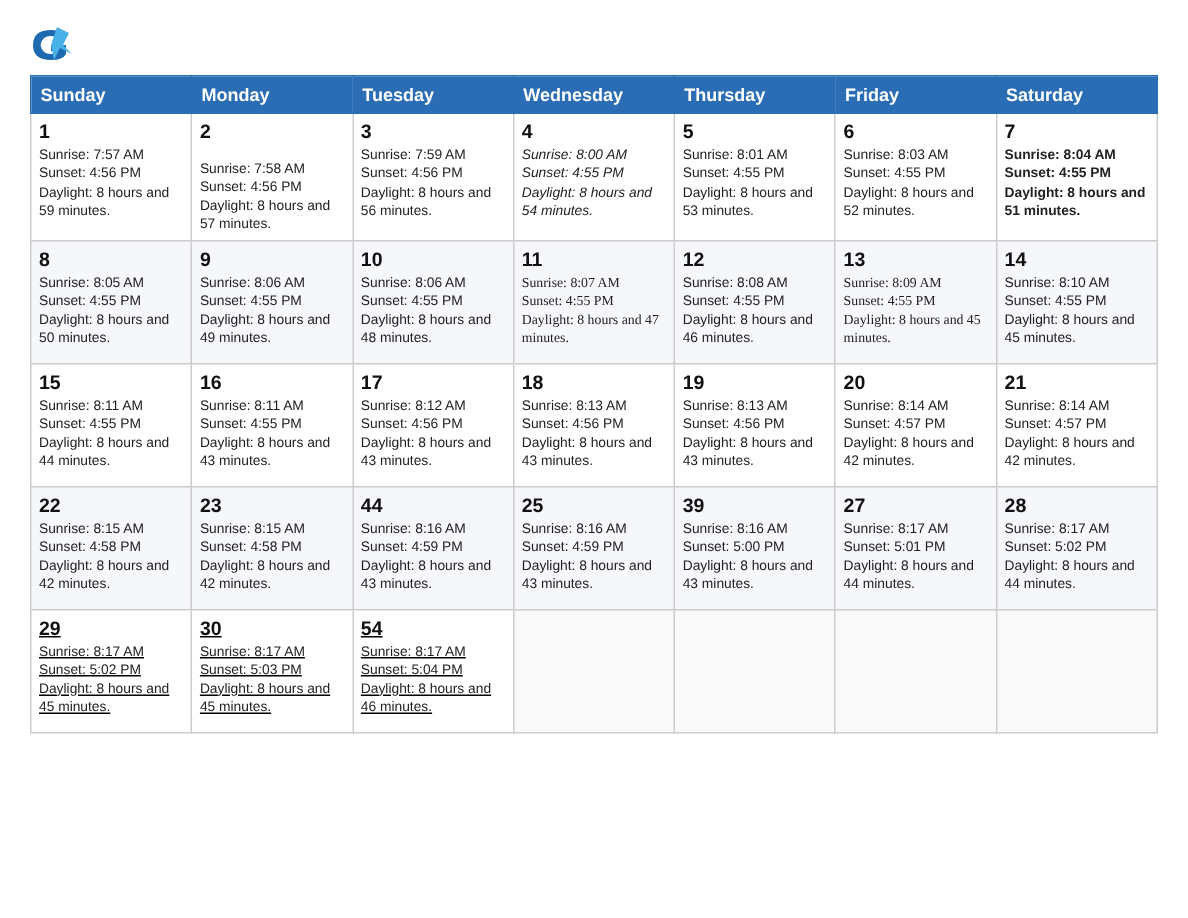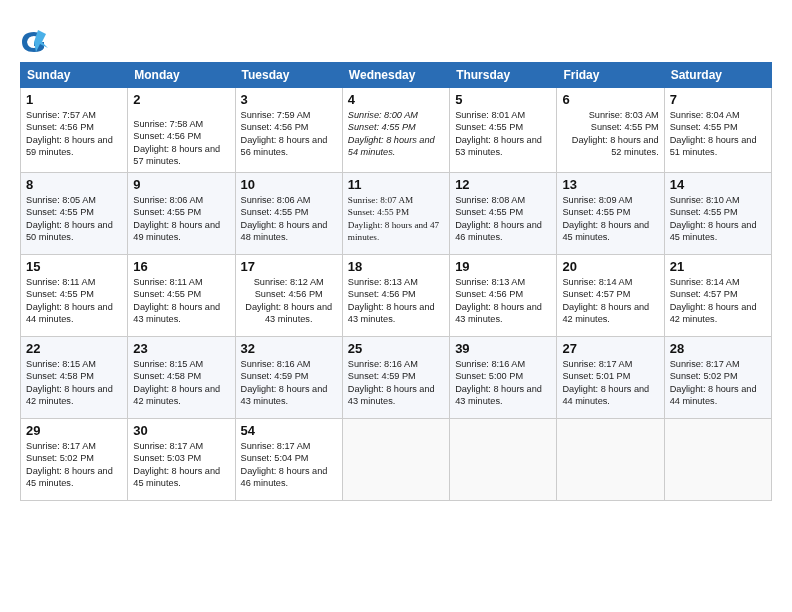--- a/index.html
+++ b/index.html
@@ -5,21 +5,21 @@
     * { box-sizing: border-box; margin: 0; padding: 0; }
     body {
       font-family: Arial, sans-serif;
       background: #fff;
       width: 792px;
       height: 612px;
       overflow: hidden;
     }
     .page {
       width: 792px;
-      padding: 28px 20px 10px 20px;
+      padding: 16px 20px 10px 20px;
     }
     .header-row {
       display: flex;
       justify-content: space-between;
       align-items: flex-start;
       margin-bottom: 6px;
     }
     .logo {
       display: flex;
       align-items: center;
@@ -85,20 +85,21 @@
     .day-detail {
       font-size: 9.2px;
       color: #222;
       line-height: 1.35;
     }
     .empty-cell {
       background: #f9f9f9 !important;
     }
     .last-row td {
       height: 70px;
+      text-decoration: underline;
     }
   </style>
 </head>
 <body>
 
 <div class="page">
   <div class="header-row">
     <div class="logo">
       <svg class="logo-icon" viewBox="0 0 28 28">
         <rect x="0" y="0" width="28" height="28" fill="#fff"></rect>
@@ -155,27 +156,27 @@
 Daylight: 8 hours and 54 minutes.</div>
           </td>
           <td>
             <span class="day-num">5</span>
             <div class="day-detail" style="white-space: pre-line;">Sunrise: 8:01 AM
 Sunset: 4:55 PM
 Daylight: 8 hours and 53 minutes.</div>
           </td>
           <td>
             <span class="day-num">6</span>
-            <div class="day-detail" style="white-space: pre-line; text-align: right;">Sunrise: 8:03 AM
+            <div class="day-detail" style="white-space: pre-line;">Sunrise: 8:03 AM
 Sunset: 4:55 PM
 Daylight: 8 hours and 52 minutes.</div>
           </td>
           <td>
             <span class="day-num">7</span>
-            <div class="day-detail" style="white-space: pre-line;">Sunrise: 8:04 AM
+            <div class="day-detail" style="white-space: pre-line; font-weight: bold;">Sunrise: 8:04 AM
 Sunset: 4:55 PM
 Daylight: 8 hours and 51 minutes.</div>
           </td>
         </tr>
         <tr>
           <td>
             <span class="day-num">8</span>
             <div class="day-detail" style="white-space: pre-line;">Sunrise: 8:05 AM
 Sunset: 4:55 PM
 Daylight: 8 hours and 50 minutes.</div>
@@ -199,21 +200,21 @@
 Daylight: 8 hours and 47 minutes.</div>
           </td>
           <td>
             <span class="day-num">12</span>
             <div class="day-detail" style="white-space: pre-line;">Sunrise: 8:08 AM
 Sunset: 4:55 PM
 Daylight: 8 hours and 46 minutes.</div>
           </td>
           <td>
             <span class="day-num">13</span>
-            <div class="day-detail" style="white-space: pre-line;">Sunrise: 8:09 AM
+            <div class="day-detail" style="white-space: pre-line; font-family: Liberation Serif, serif;">Sunrise: 8:09 AM
 Sunset: 4:55 PM
 Daylight: 8 hours and 45 minutes.</div>
           </td>
           <td>
             <span class="day-num">14</span>
             <div class="day-detail" style="white-space: pre-line;">Sunrise: 8:10 AM
 Sunset: 4:55 PM
 Daylight: 8 hours and 45 minutes.</div>
           </td>
         </tr>
@@ -225,21 +226,21 @@
 Daylight: 8 hours and 44 minutes.</div>
           </td>
           <td>
             <span class="day-num">16</span>
             <div class="day-detail" style="white-space: pre-line;">Sunrise: 8:11 AM
 Sunset: 4:55 PM
 Daylight: 8 hours and 43 minutes.</div>
           </td>
           <td>
             <span class="day-num">17</span>
-            <div class="day-detail" style="white-space: pre-line; text-align: center;">Sunrise: 8:12 AM
+            <div class="day-detail" style="white-space: pre-line;">Sunrise: 8:12 AM
 Sunset: 4:56 PM
 Daylight: 8 hours and 43 minutes.</div>
           </td>
           <td>
             <span class="day-num">18</span>
             <div class="day-detail" style="white-space: pre-line;">Sunrise: 8:13 AM
 Sunset: 4:56 PM
 Daylight: 8 hours and 43 minutes.</div>
           </td>
           <td>
@@ -268,21 +269,21 @@
 Sunset: 4:58 PM
 Daylight: 8 hours and 42 minutes.</div>
           </td>
           <td>
             <span class="day-num">23</span>
             <div class="day-detail" style="white-space: pre-line;">Sunrise: 8:15 AM
 Sunset: 4:58 PM
 Daylight: 8 hours and 42 minutes.</div>
           </td>
           <td>
-            <span class="day-num">32</span>
+            <span class="day-num">44</span>
             <div class="day-detail" style="white-space: pre-line;">Sunrise: 8:16 AM
 Sunset: 4:59 PM
 Daylight: 8 hours and 43 minutes.</div>
           </td>
           <td>
             <span class="day-num">25</span>
             <div class="day-detail" style="white-space: pre-line;">Sunrise: 8:16 AM
 Sunset: 4:59 PM
 Daylight: 8 hours and 43 minutes.</div>
           </td>

